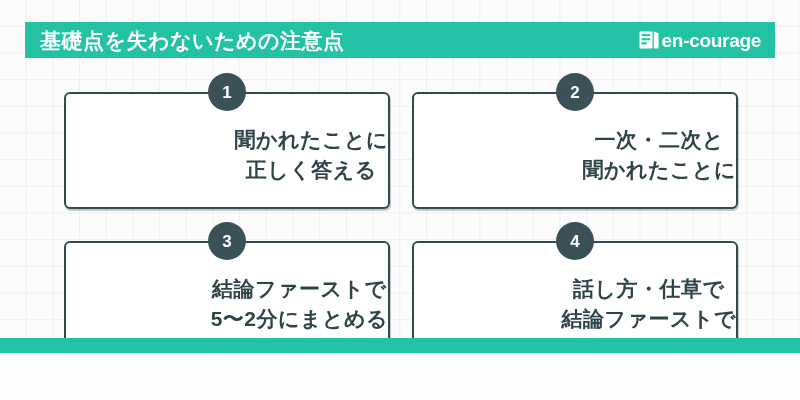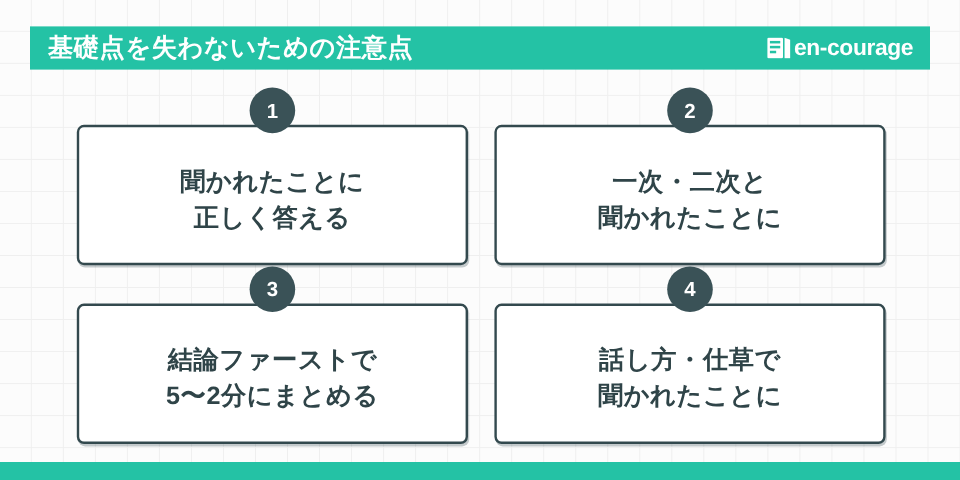--- a/index.html
+++ b/index.html
@@ -11,21 +11,21 @@
     width: 800px;
     height: 400px;
     overflow: hidden;
     font-family: "Liberation Sans", "DejaVu Sans", sans-serif;
     background: #fdfdfd;
   }
 
   #slide {
     position: relative;
     width: 800px;
-    height: 400px;
+    height: 353px;
     background-color: #fcfcfc;
     background-image:
       linear-gradient(to right, #efefef 1px, transparent 1px),
       linear-gradient(to bottom, #efefef 1px, transparent 1px);
     background-size: 26.7px 26.7px;
     background-position: -1px -1px;
     overflow: hidden;
   }
 
   
@@ -83,30 +83,30 @@
     row-gap: 32px;
   }
 
   .card-slot {
     position: relative;
   }
 
   .card {
     position: absolute;
     left: 0;
-    top: 12px;
+    top: 0;
     width: 100%;
     height: 100%;
     box-sizing: border-box;
     background: #ffffff;
     border: 2px solid #33494e;
     border-radius: 6px;
     display: flex;
     align-items: center;
-    justify-content: center;
+    justify-content: flex-end;
     box-shadow: 1px 2px 0 rgba(51, 73, 78, 0.28);
   }
 
   .card-badge {
     position: absolute;
     top: -19px;
     left: 50%;
     transform: translateX(-50%);
     width: 38px;
     height: 38px;
@@ -187,21 +187,21 @@
       <div class="card">
         <div class="card-text">結論ファーストで
 5〜2分にまとめる</div>
       </div>
       <div class="card-badge">3</div>
     </div>
 
     <div class="card-slot">
       <div class="card">
         <div class="card-text">話し方・仕草で
-聞かれたことに</div>
+結論ファーストで</div>
       </div>
       <div class="card-badge">4</div>
     </div>
 
   </div>
 
   <div class="footer-bar"></div>
 
 </div>
 

